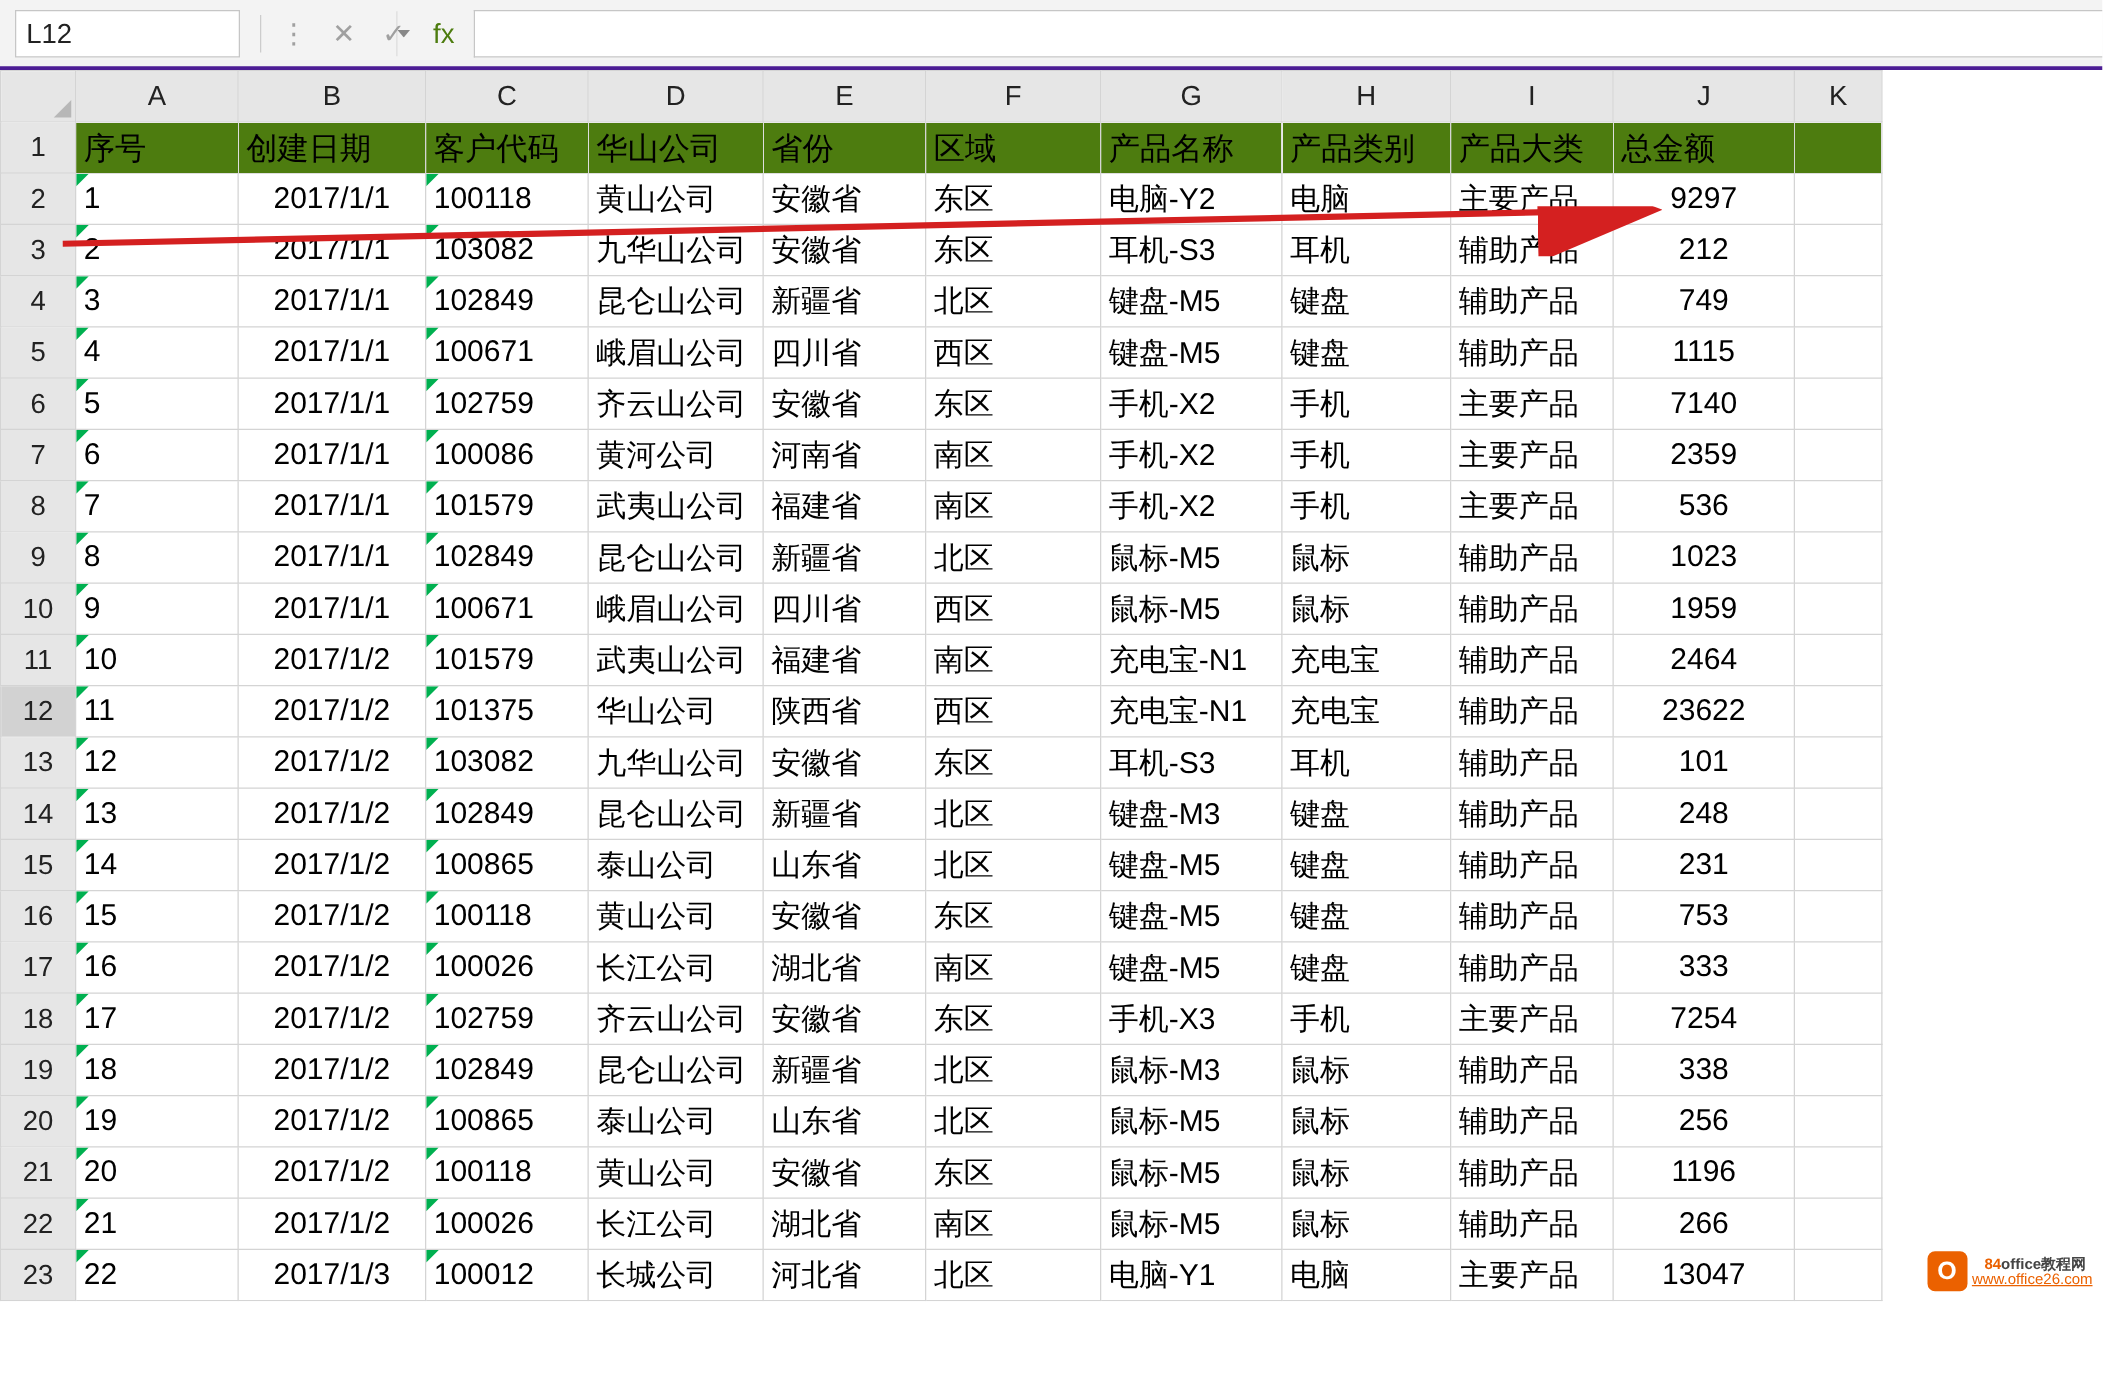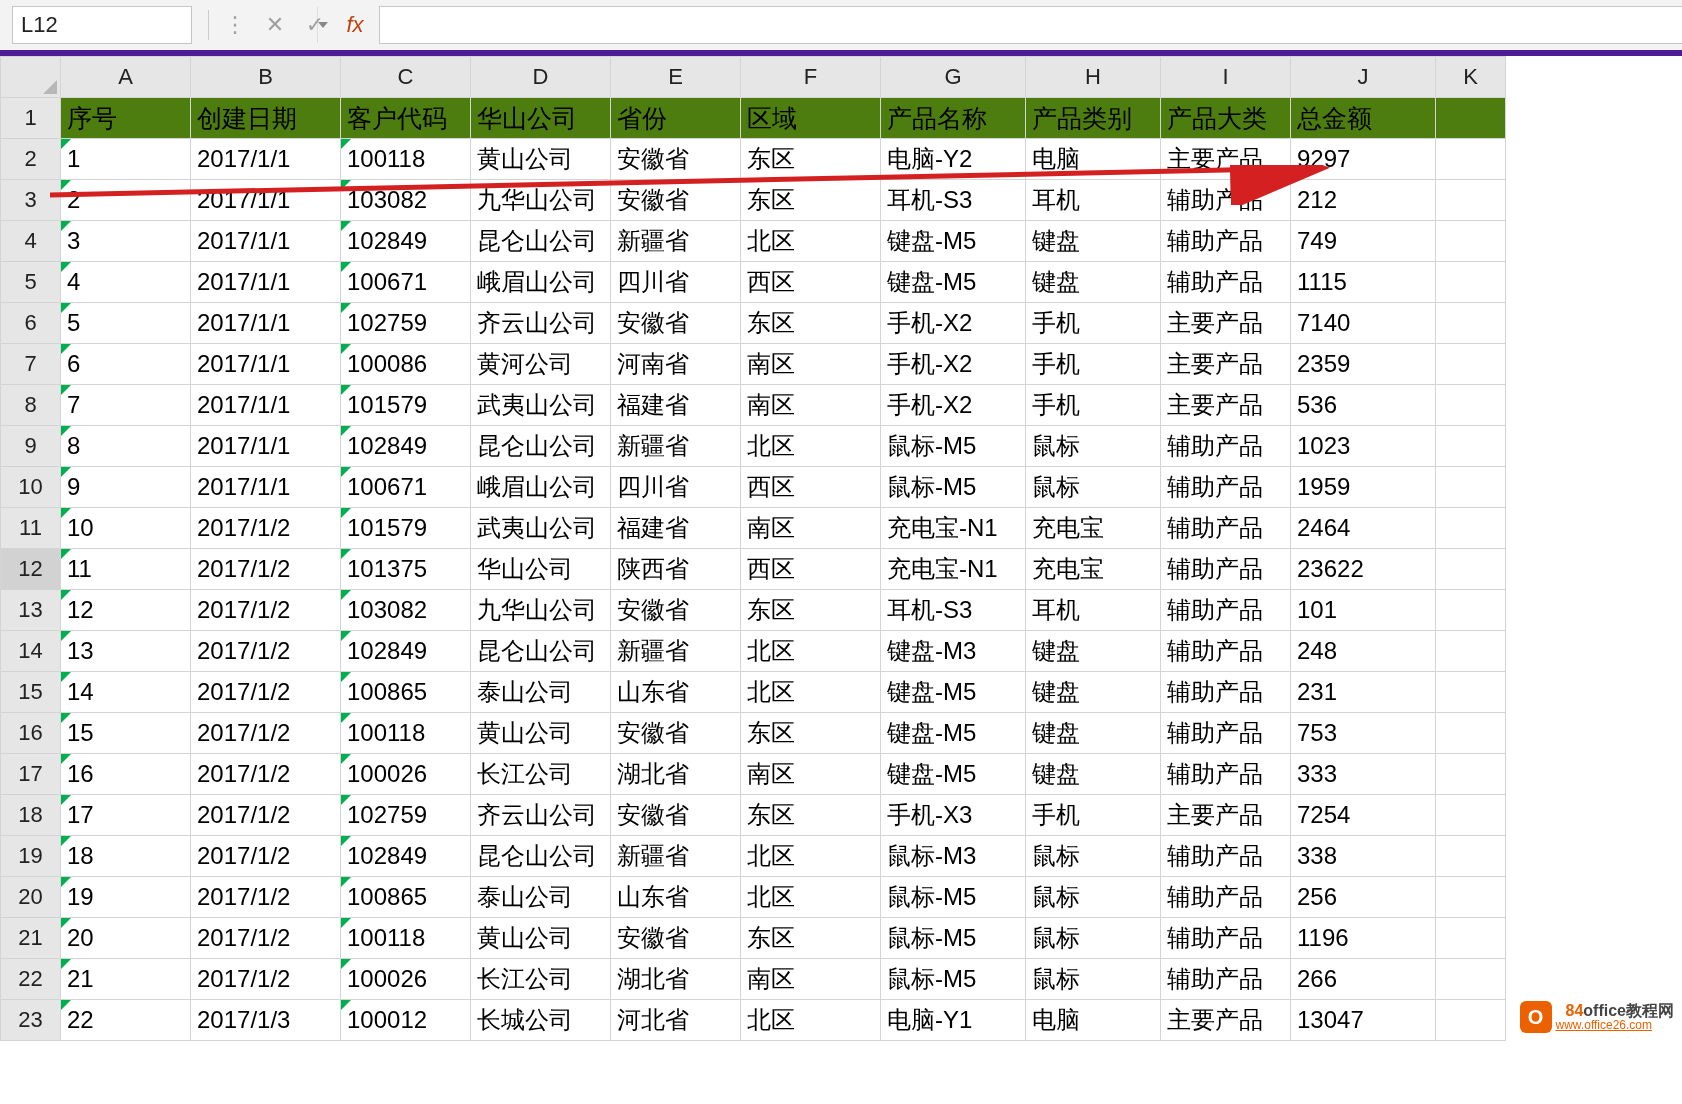--- a/index.html
+++ b/index.html
@@ -8,21 +8,21 @@
     font-size: 24px;
     background: #fff;
     color: #000;
     overflow: hidden;
     user-select: none;
   }
   .formula-bar {
     display: flex;
     align-items: center;
     height: 56px;
-    border-bottom: 6px solid #4c1d95;
+    border-bottom: 3px solid #4c1d95;
     background: #f3f3f3;
   }
   .name-box-wrap {
     display: flex;
     align-items: center;
     width: 180px;
     height: 38px;
     background: #fff;
     border: 1px solid #c6c6c6;
     margin: 0 10px 0 12px;
@@ -95,21 +95,21 @@
     color: #222;
     width: 60px;
   }
   th.colhdr.sel, th.rowhdr.sel { background: #d2d2d2; }
   td.cell {
     padding: 0 6px;
     font-size: 24px;
     text-align: left;
     position: relative;
   }
-  td.cell.num { text-align: left; }
+  td.cell.num { text-align: center; }
   td.cell.hdrcell {
     background: #4d7c0f;
     font-size: 25px;
   }
   .gt {
     position: absolute; top: 0; left: 0;
     width: 0; height: 0;
     border-style: solid;
     border-width: 10px 10px 0 0;
     border-color: #00b050 transparent transparent transparent;
@@ -125,41 +125,41 @@
     gap: 4px;
   }
   .wm-badge {
     width: 32px; height: 32px; border-radius: 6px;
     background: #eb6100;
     color: #fff; font-weight: bold;
     display: flex; align-items: center; justify-content: center;
     font-size: 20px;
   }
   .wm-txt { display: flex; flex-direction: column; line-height: 1; }
-  .wm-line1 { font-size: 16px; font-weight: bold; color: #444; padding-left: 10px; }
+  .wm-line1 { font-size: 12px; font-weight: bold; color: #444; padding-left: 10px; }
   .wm-line1 .orange { color: #eb6100; }
   .wm-line2 { font-size: 12px; color: #eb6100; text-decoration: underline; }
 </style>
 </head>
 <body>
 
 <div class="formula-bar">
   <div class="name-box-wrap">
     <input class="name-box" value="L12" style="">
     <div class="name-box-dd">
       <svg width="10" height="6" viewBox="0 0 10 6">
           <path d="M0 0 L5 6 L10 0 Z" fill="#888"></path>
         </svg>
     </div>
   </div>
   <div class="fb-sep"></div>
   <div class="fb-btn">⋮</div>
   <div class="fb-btn">✕</div>
   <div class="fb-btn">✓</div>
-  <div class="fb-btn" style="font-style:italic;color:#c2410c">fx</div>
+  <div class="fb-btn" style="color:#4d7c0f">fx</div>
   <div class="fb-input"></div>
 </div>
 
 <div class="grid-wrap">
   <table class="grid" id="grid">
       <tbody>
         <tr>
           <th class="corner"></th>
           <th class="colhdr" style="width:130px">A</th>
           <th class="colhdr" style="width:150px">B</th>

